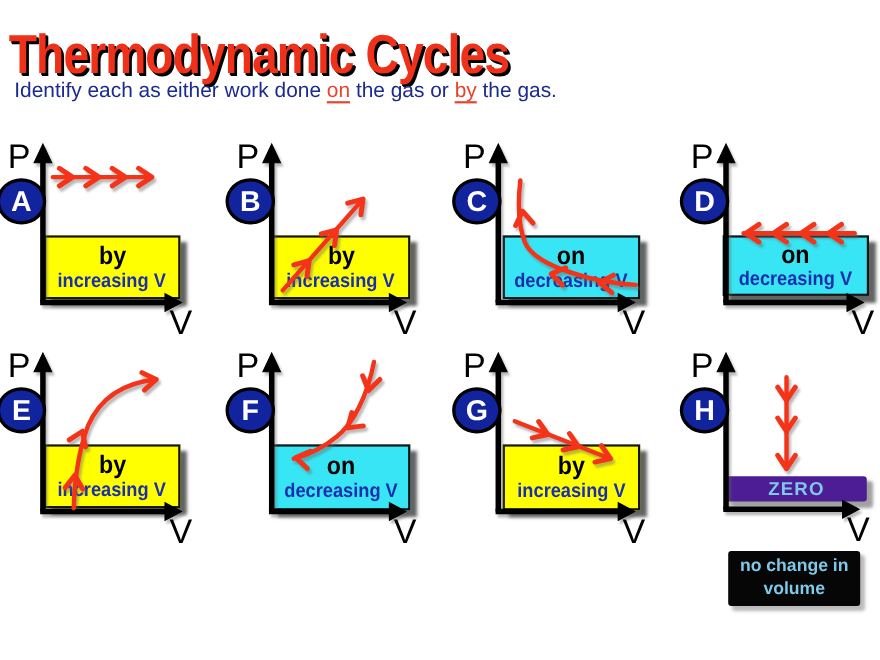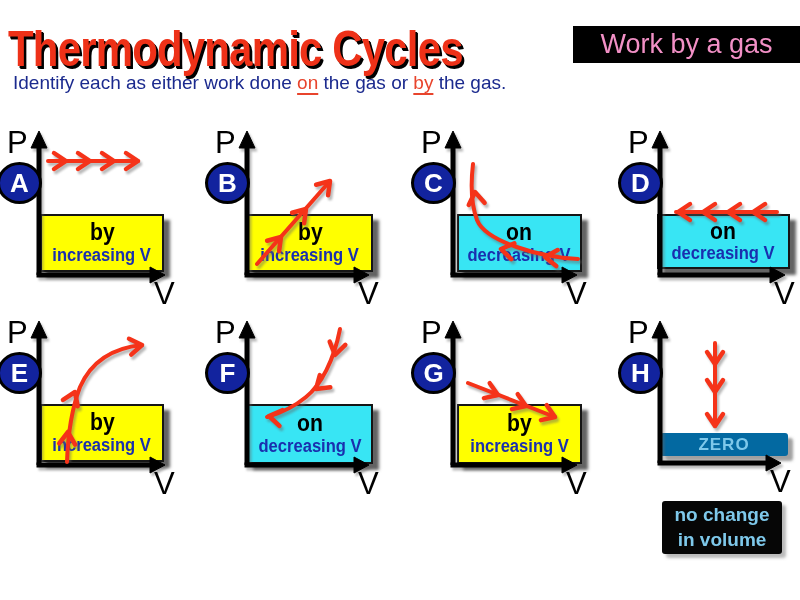--- a/index.html
+++ b/index.html
@@ -16,36 +16,35 @@
 
   .panel{position:absolute;width:200px;}
   .p-label,.v-label{position:absolute;font-size:31px;font-weight:500;color:#000;z-index:3;line-height:1;}
   .badge-circle{position:absolute;width:45px;height:42px;border-radius:50%;background:#12239e;
          border:3px solid #000;color:#fff;font-weight:bold;font-size:26px;display:flex;align-items:center;
          justify-content:center;z-index:4;box-sizing:border-box;}
   .answer-box{position:absolute;z-index:1;display:flex;flex-direction:column;align-items:center;
          justify-content:center;box-sizing:border-box;}
   .box-yellow{background:#ffff00;border:2px solid #151515;box-shadow:6px 6px 3px rgba(60,60,60,.8);}
   .box-cyan{background:#38e5f4;border:2px solid #151515;box-shadow:6px 6px 3px rgba(60,60,60,.8);}
-  .box-black{background:#0369a1;box-shadow:5px 5px 3px rgba(120,120,120,.7);border-radius:3px;}
+  .box-black{background:#4c1d95;box-shadow:5px 5px 3px rgba(120,120,120,.7);border-radius:3px;}
   .ans-main{font-weight:bold;font-size:23px;color:#000;line-height:1.05;transform:scaleX(.92);}
   .ans-change{font-weight:bold;font-size:18px;color:#1a2fae;transform:scaleX(.92);}
   .box-black .ans-main{color:#7ec8ea;font-size:17px;letter-spacing:1px;transform:none;}
-  .note-box{position:absolute;background:#060606;color:#7ec8ea;font-weight:bold;font-size:19px;
+  .note-box{position:absolute;background:#060606;color:#7ec8ea;font-weight:bold;font-size:16px;
          text-align:center;line-height:1.3;display:flex;align-items:center;justify-content:center;
          z-index:1;border-radius:3px;box-shadow:4px 4px 3px rgba(120,120,120,.5);padding:2px;box-sizing:border-box;}
   svg.gfx{position:absolute;left:0;top:0;z-index:2;overflow:visible;
          filter:drop-shadow(2px 3px 1px rgba(100,100,100,.45));}
 </style>
 </head>
 <body>
 
 <div class="stage">
   <h1 class="title">Thermodynamic Cycles</h1>
-  <div class="corner-badge">Work by a gas</div>
   <p class="subtitle"><span>Identify each as either work done </span><span class="hot">on</span><span> the gas or </span><span class="hot">by</span><span> the gas.</span></p>
   <div id="panels">
       <section class="panel" style="left: 0px; top: 100px; height: 195px;">
     <div class="answer-box box-yellow" style="left:40px;top:88px;width:124px;height:58px">
       <div class="ans-main">by</div>
       <div class="ans-change">increasing V</div>
     </div>
     <svg class="gfx" width="200" height="195" viewBox="0 0 200 195">
       <g stroke="#000" stroke-width="5" fill="#000">
         <path d="M39,20 V149" fill="none"></path>

